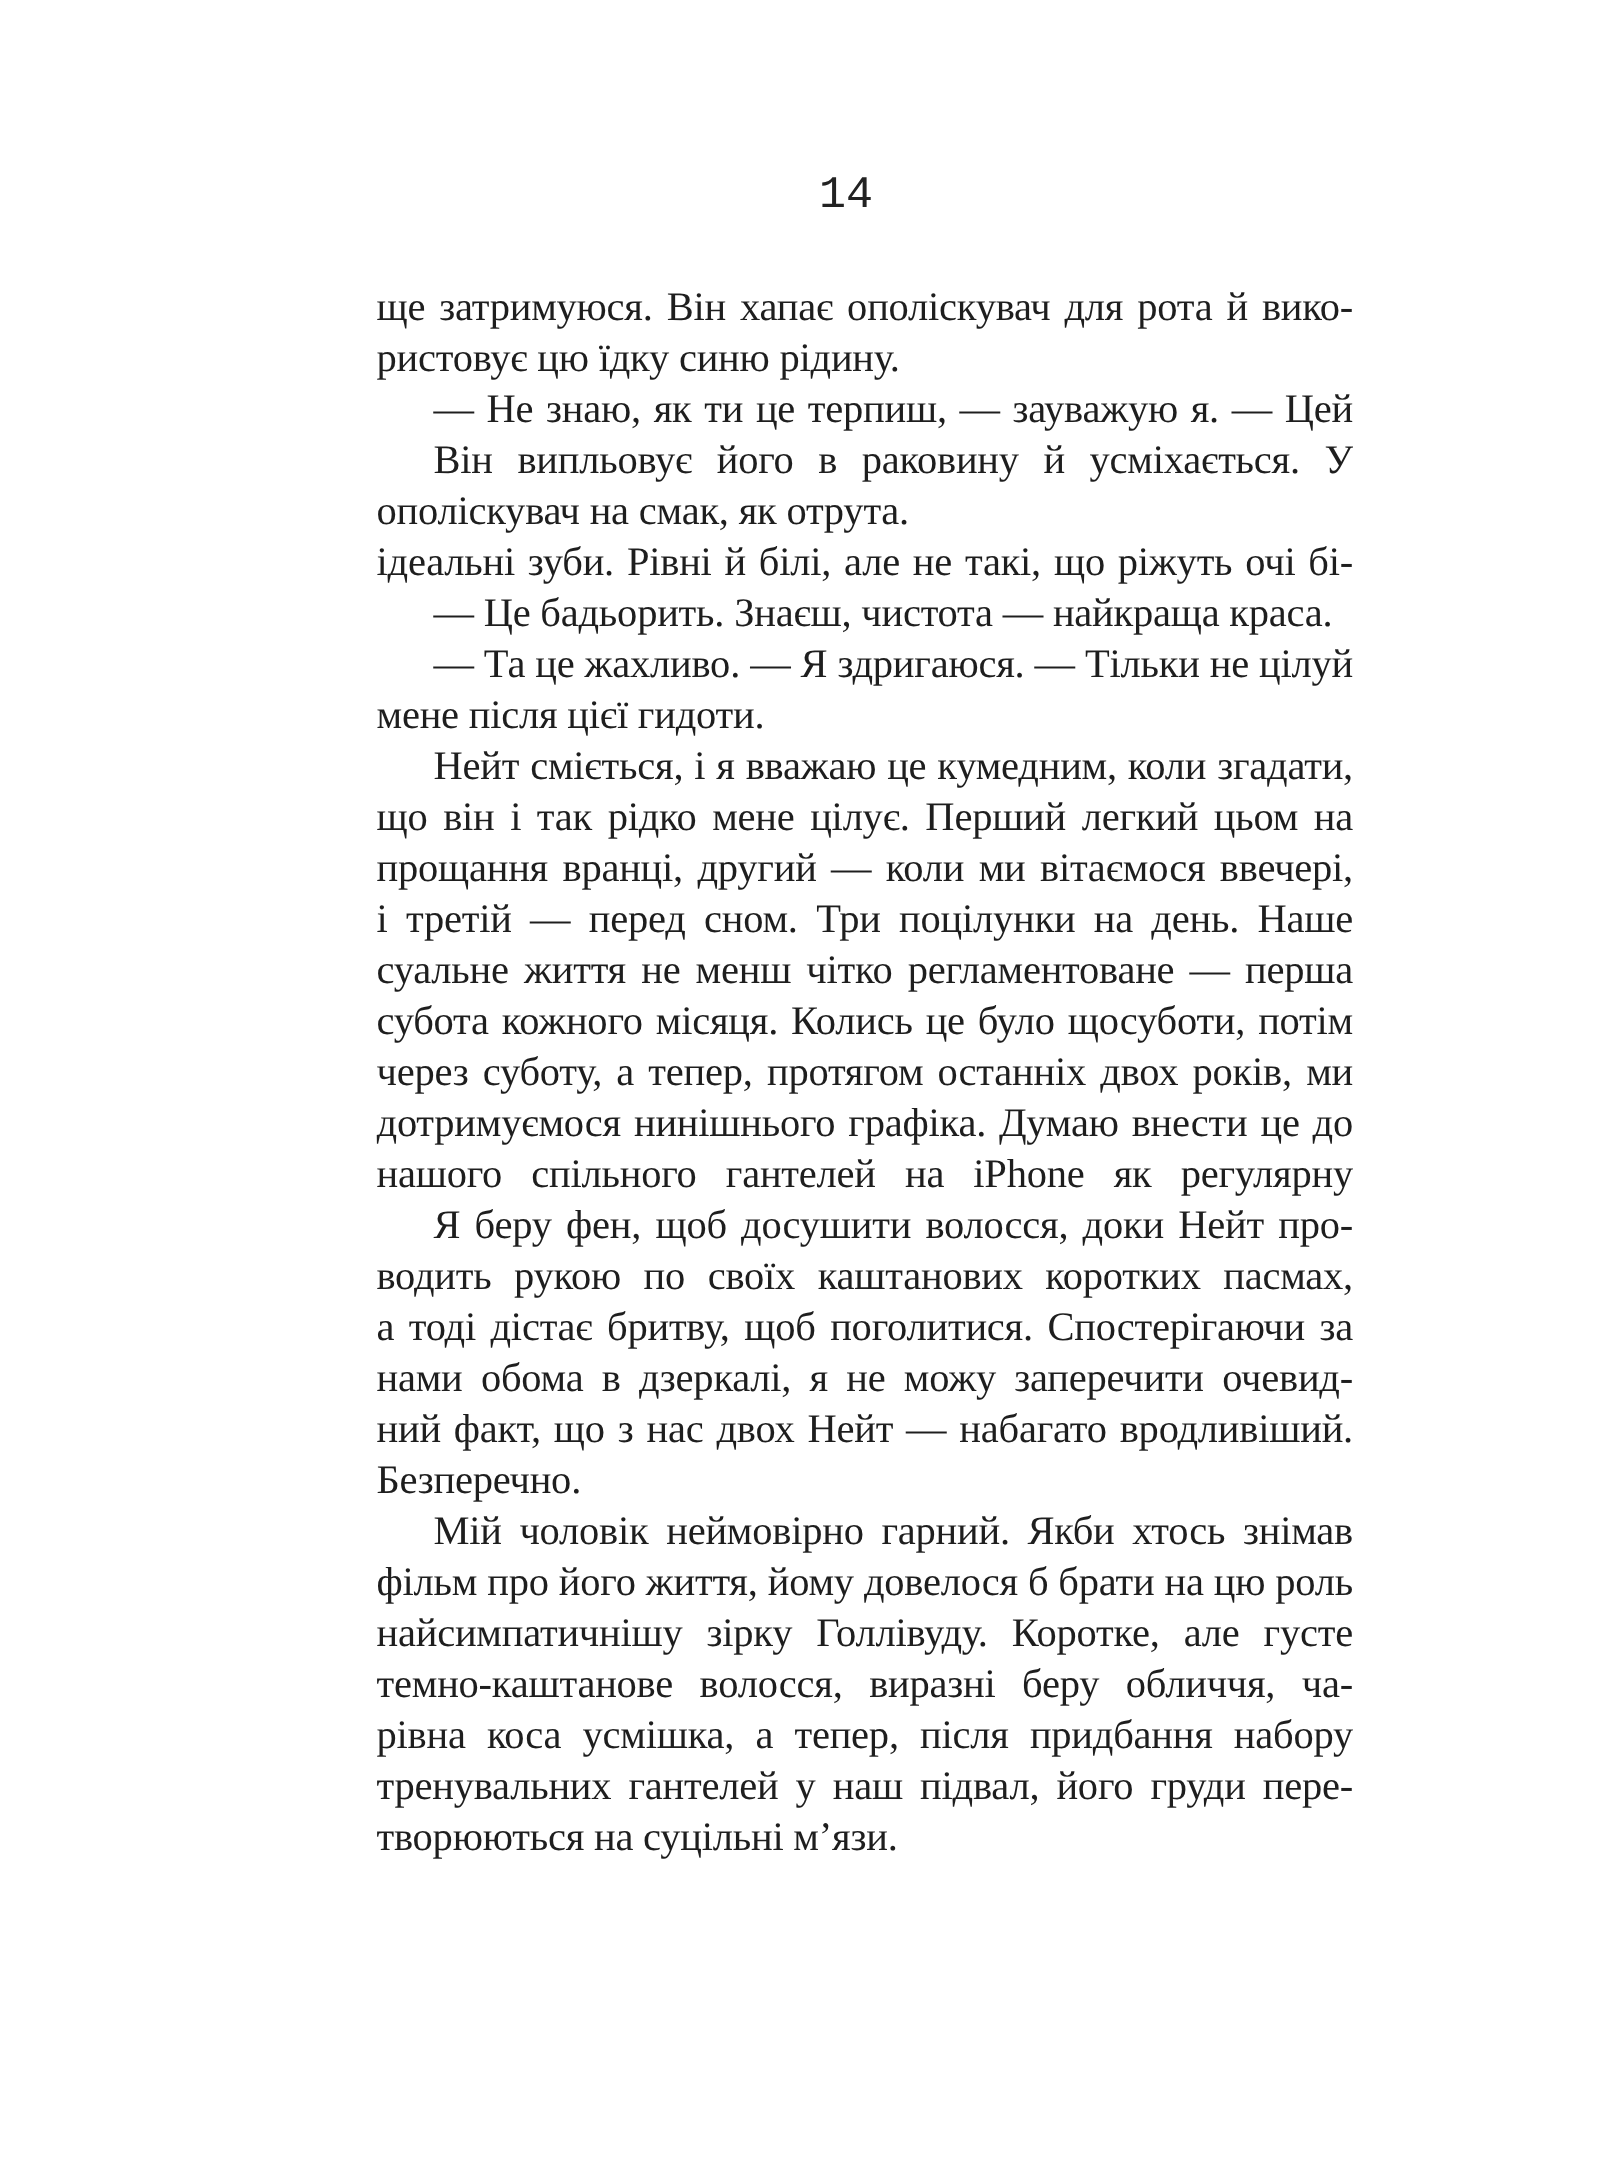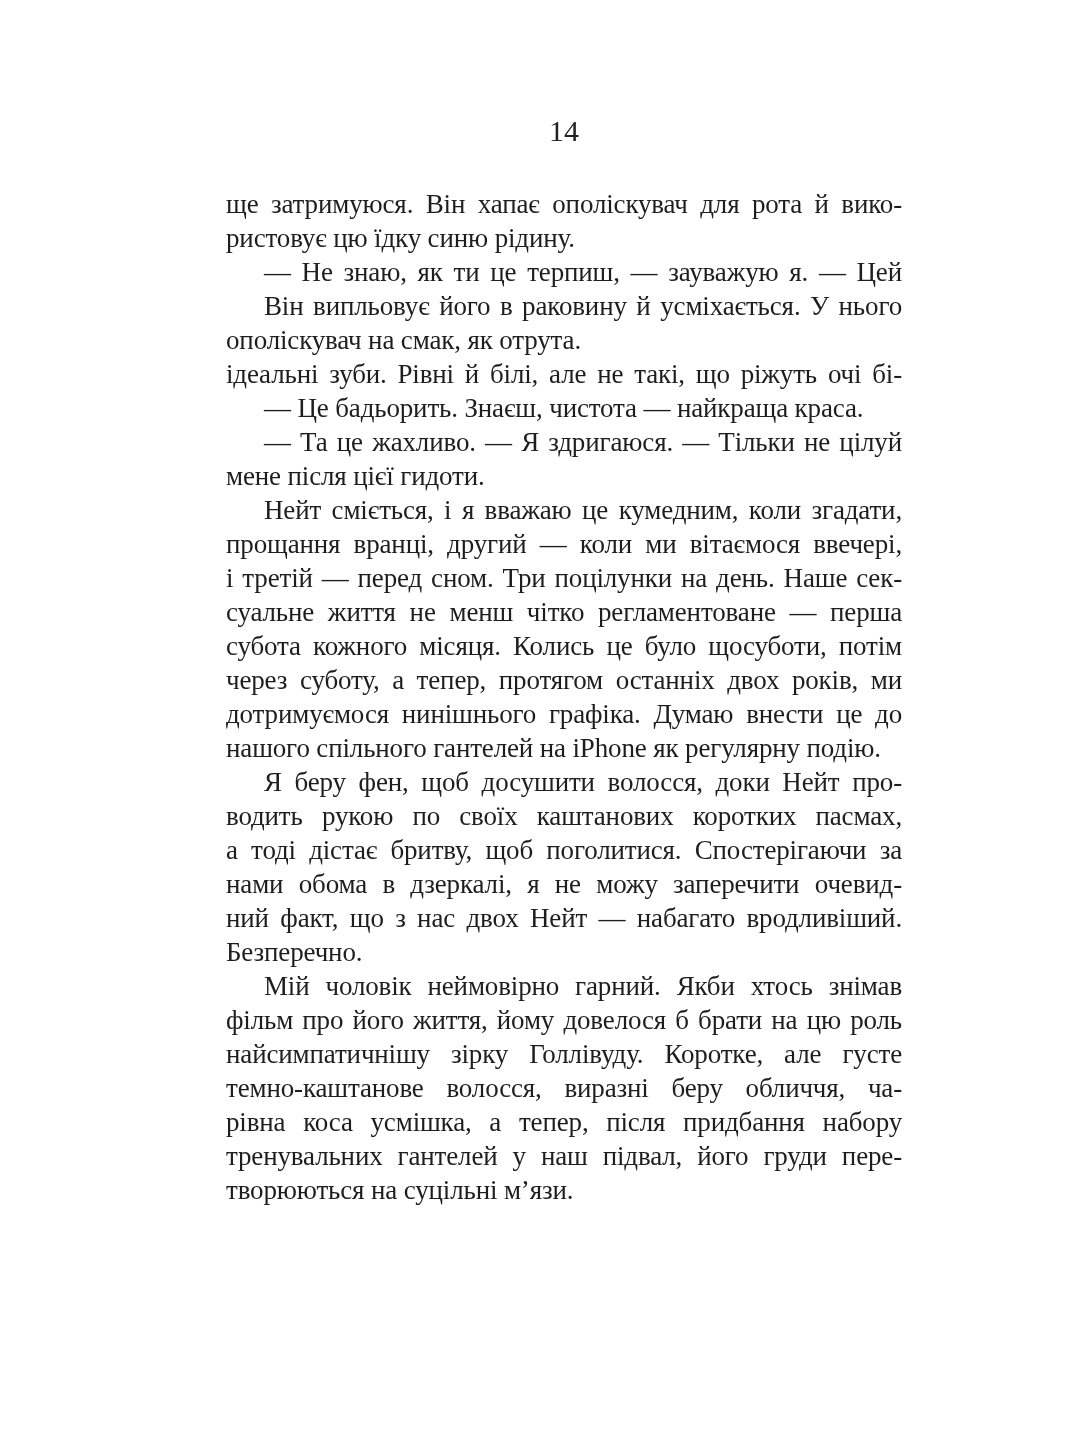--- a/index.html
+++ b/index.html
@@ -15,40 +15,41 @@
     overflow: hidden;
     font-family: "Liberation Serif", serif;
     color: #1e1e1e;
   }
   .folio {
     position: absolute;
     top: 116px;
     left: 226px;
     width: 676px;
     text-align: center;
-    font-family: Liberation Serif, serif;
+    font-family: Liberation Mono, monospace;
     font-size: 30px;
     line-height: 30px;
     color: #222222;
   }
   .text-block {
     position: absolute;
     top: 187px;
     left: 226px;
     width: 676px;
     font-size: 27px;
     line-height: 34px;
     letter-spacing: -0.15px;
   }
   .line {
     text-align: justify;
     text-align-last: justify;
     height: 34px;
     overflow: hidden;
     white-space: normal;
+    margin-left: 25px;
   }
   .line.last {
     text-align-last: left;
   }
   .line.indent {
     text-indent: 38px;
   }
   .italic {
   }
 </style>
@@ -61,20 +62,21 @@
       <div class="line"><span>ще затримуюся. Він хапає ополіскувач для рота й вико-</span></div>
       <div class="line last"><span>ристовує цю їдку синю рідину.</span></div>
       <div class="line indent"><span>— Не знаю, як ти це терпиш, — зауважую я. — Цей</span></div>
       <div class="line indent"><span>Він випльовує його в раковину й усміхається. У нього</span></div>
       <div class="line last"><span>ополіскувач на смак, як отрута.</span></div>
       <div class="line"><span>ідеальні зуби. Рівні й білі, але не такі, що ріжуть очі бі-</span></div>
       <div class="line indent last"><span>— Це </span><span class="italic">бадьорить</span><span>. Знаєш, чистота — найкраща краса.</span></div>
       <div class="line indent"><span>— Та це жахливо. — Я здригаюся. — Тільки не цілуй</span></div>
       <div class="line last"><span>мене після цієї гидоти.</span></div>
       <div class="line indent"><span>Нейт сміється, і я вважаю це кумедним, коли згадати,</span></div>
+      <div class="line"><span>що він і так рідко мене цілує. Перший легкий цьом на</span></div>
       <div class="line"><span>прощання вранці, другий — коли ми вітаємося ввечері,</span></div>
       <div class="line"><span>і третій — перед сном. Три поцілунки на день. Наше сек-</span></div>
       <div class="line"><span>суальне життя не менш чітко регламентоване — перша</span></div>
       <div class="line"><span>субота кожного місяця. Колись це було щосуботи, потім</span></div>
       <div class="line"><span>через суботу, а тепер, протягом останніх двох років, ми</span></div>
       <div class="line"><span>дотримуємося нинішнього графіка. Думаю внести це до</span></div>
       <div class="line last"><span>нашого спільного гантелей на </span><span class="italic">iPhone</span><span> як регулярну подію.</span></div>
       <div class="line indent"><span>Я беру фен, щоб досушити волосся, доки Нейт про-</span></div>
       <div class="line"><span>водить рукою по своїх каштанових коротких пасмах,</span></div>
       <div class="line"><span>а тоді дістає бритву, щоб поголитися. Спостерігаючи за</span></div>

